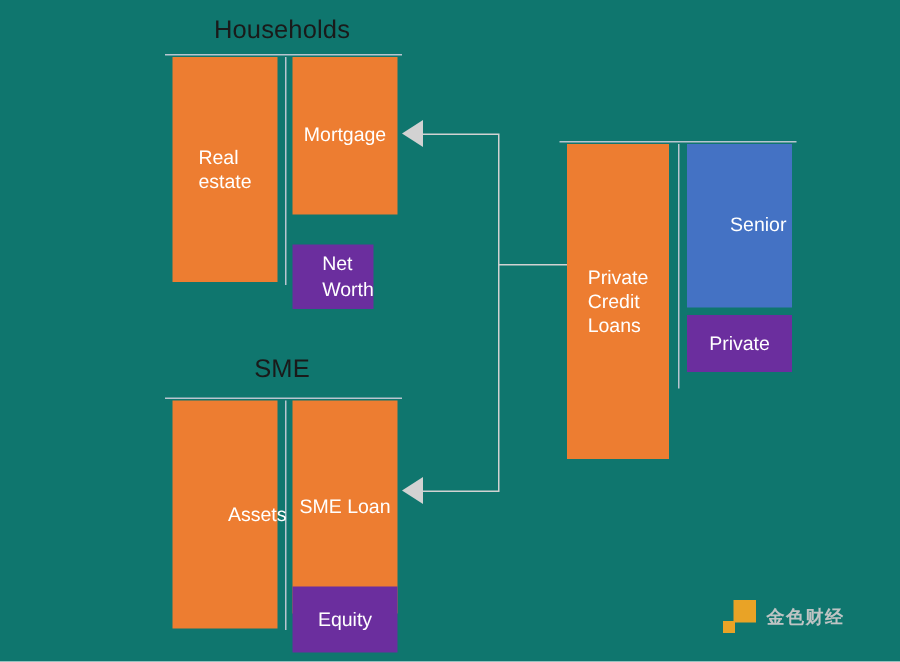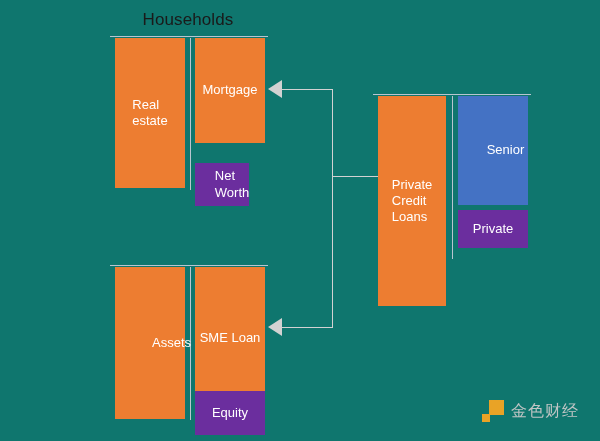--- a/index.html
+++ b/index.html
@@ -97,43 +97,44 @@
     background: #F5A623;
   }
   .wm-mark .sq-small {
     position: absolute;
     left: 0; bottom: 0;
     width: 8px; height: 8px;
     background: #F5A623;
   }
   .wm-text {
     color: #c9c9c9;
-    font-size: 16px;
+    font-size: 12px;
     letter-spacing: 1px;
-    font-weight: 400;
+    font-weight: 700;
   }
 </style>
 </head>
 <body>
 
 <div id="canvas">
 
   <div class="group-title" style="left:108px; top:8px; width:160px;">Households</div>
 
   <div class="h-rule" style="left:110px; top:36px; width:158px;"></div>
   <div class="v-divider" style="left:190px; top:38px; height:152px;"></div>
 
   <div class="block orange" style="left:115px; top:38px; width:70px; height:150px;">Real
 estate</div>
 
   <div class="block orange" style="left:195px; top:38px; width:70px; height:105px;">Mortgage</div>
 
   <div class="block purple" style="left:195px; top:163px; width:54px; height:43px;padding-left:23px;">Net
 Worth</div>
 
+  <div class="group-title" style="left:108px; top:234px; width:160px;">SME</div>
 
   <div class="h-rule" style="left:110px; top:265px; width:158px;"></div>
   <div class="v-divider" style="left:190px; top:267px; height:153px;"></div>
 
   <div class="block orange" style="left:115px; top:267px; width:70px; height:152px;padding-left:46px;">Assets</div>
 
   <div class="block orange" style="left:195px; top:267px; width:70px; height:142px;">SME Loan</div>
 
   <div class="block purple" style="left:195px; top:391px; width:70px; height:44px;">Equity</div>
 

